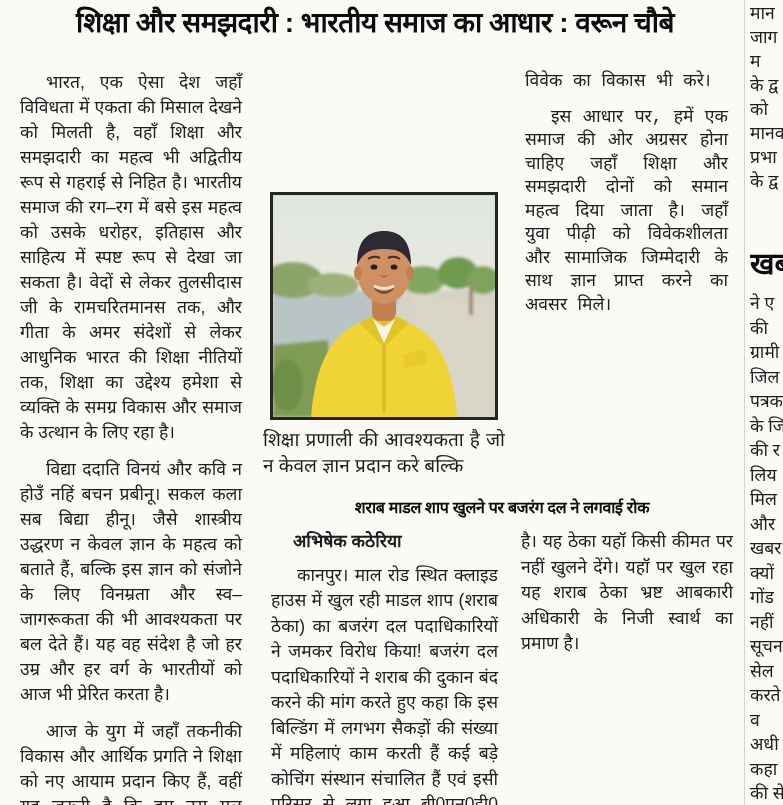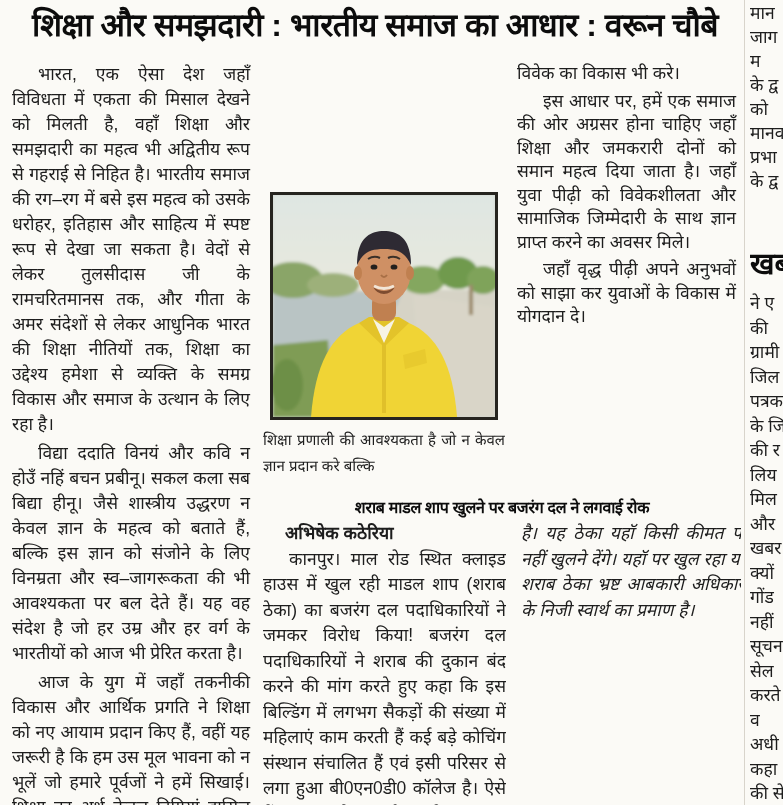--- a/index.html
+++ b/index.html
@@ -7,47 +7,47 @@
     width:783px;height:805px;overflow:hidden;
     font-family:"Liberation Sans","DejaVu Sans",sans-serif;
     background:#e9e7e2;
   }
   .page{
     position:relative;width:783px;height:805px;overflow:hidden;
     background:#fbfaf6;color:#1d1d1d;
   }
   .headline1{
     position:absolute;left:10px;top:2px;width:730px;height:50px;
-    margin:0;font-size:32px;font-weight:bold;color:#0c0c0c;
+    margin:0;font-size:28px;font-weight:bold;color:#0c0c0c;
     text-align:center;letter-spacing:-0.5px;white-space:nowrap;overflow:hidden;
   }
   .col{position:absolute;top:58px;text-align:justify;font-size:17.5px;line-height:25px;overflow:hidden;}
-  .col p{margin:4px;}
+  .col p{margin:12px;}
   .indent{text-indent:26px;}
   .col1{left:8px;width:246px;height:747px;}
   .col2{left:263px;width:242px;height:130px;}
-  .col3{left:513px;width:227px;height:424px;line-height:23.5px;}
+  .col3{left:513px;width:227px;height:424px;line-height:23.5px;font-family:Liberation Mono, monospace;}
   .photo-frame{
     position:absolute;left:270px;top:192px;width:228px;height:228px;
     border:3px solid #26241f;background:#cfd6cf;box-sizing:border-box;
   }
   .photo-frame svg{display:block;width:222px;height:222px;}
   .caption{
     position:absolute;left:263px;top:427px;width:242px;height:54px;
-    font-size:15px;line-height:26px;text-align:justify;overflow:hidden;
+    font-size:19px;line-height:26px;text-align:justify;overflow:hidden;
   }
   .article2{position:absolute;left:263px;top:484px;width:478px;height:321px;overflow:hidden;}
   .headline2{
     margin:12px;font-size:16px;font-weight:bold;color:#0c0c0c;
     text-align:center;white-space:nowrap;letter-spacing:-0.3px;
   }
   .a2col{position:absolute;top:37px;text-align:justify;font-size:17.5px;line-height:25.5px;overflow:hidden;}
-  .a2col p{margin:0;}
+  .a2col p{margin:8px;}
   .a2colA{left:0;width:243px;height:284px;}
-  .a2colB{left:258px;width:228px;height:284px;font-style:italic;}
+  .a2colB{left:250px;width:228px;height:284px;}
   .byline{font-weight:bold;text-indent:22px;text-align:left;}
   .vrule{position:absolute;left:744px;top:0;width:1px;height:805px;background:#d8d4cb;}
   .side{position:absolute;left:750px;top:0;width:60px;height:805px;overflow:hidden;font-size:17.5px;}
   .side-line{height:24px;white-space:nowrap;overflow:hidden;}
   .side-headline{
     margin-top:50px;margin-bottom:12px;height:36px;
     font-size:30px;font-weight:bold;color:#0c0c0c;white-space:nowrap;
   }
   .side-block2 .side-line{height:24.5px;}
 </style>
@@ -109,22 +109,21 @@
         <path d="M100 92 q11 8 22 0 q-4 7 -11 7 q-7 0 -11 -7 Z" fill="#7d4c30"></path>
         <path d="M101 91 q10 5 20 0" stroke="#f2e6d8" stroke-width="3" fill="none"></path>
       </g>
     </svg>
   </div>
 
   <div class="caption">शिक्षा प्रणाली की आवश्यकता है जो न केवल ज्ञान प्रदान करे बल्कि</div>
 
   <div class="col col3">
     <p>विवेक का विकास भी करे।</p>
-    <p class="indent">इस आधार पर, हमें एक समाज की ओर अग्रसर होना चाहिए जहाँ शिक्षा और जमकरारी दोनों को समान महत्व दिया जाता है। जहाँ युवा पीढ़ी को विवेकशीलता और सामाजिक जिम्मेदारी के साथ ज्ञान प्राप्त करने का अवसर मिले।</p>
-    <p class="indent">जहाँ वृद्ध पीढ़ी अपने अनुभवों को साझा कर युवाओं के विकास में योगदान दे।</p>
+    <p class="indent">इस आधार पर, हमें एक समाज की ओर अग्रसर होना चाहिए जहाँ शिक्षा और समझदारी दोनों को समान महत्व दिया जाता है। जहाँ युवा पीढ़ी को विवेकशीलता और सामाजिक जिम्मेदारी के साथ ज्ञान प्राप्त करने का अवसर मिले।</p>
   </div>
 
   <div class="article2">
     <h2 class="headline2">शराब माडल शाप खुलने पर बजरंग दल ने लगवाई रोक</h2>
     <div class="a2col a2colA">
       <p class="byline">अभिषेक कठेरिया</p>
       <p class="indent">कानपुर। माल रोड स्थित क्लाइड हाउस में खुल रही माडल शाप (शराब ठेका) का बजरंग दल पदाधिकारियों ने जमकर विरोध किया! बजरंग दल पदाधिकारियों ने शराब की दुकान बंद करने की मांग करते हुए कहा कि इस बिल्डिंग में लगभग सैकड़ों की संख्या में महिलाएं काम करती हैं कई बड़े कोचिंग संस्थान संचालित हैं एवं इसी परिसर से लगा हुआ बी0एन0डी0 कॉलेज है। ऐसे में यह शराब ठेका पूर्ण रूप से</p>
     </div>
     <div class="a2col a2colB">
       <p>है। यह ठेका यहॉ किसी कीमत पर नहीं खुलने देंगे। यहॉ पर खुल रहा यह शराब ठेका भ्रष्ट आबकारी अधिकारी के निजी स्वार्थ का प्रमाण है।</p>

